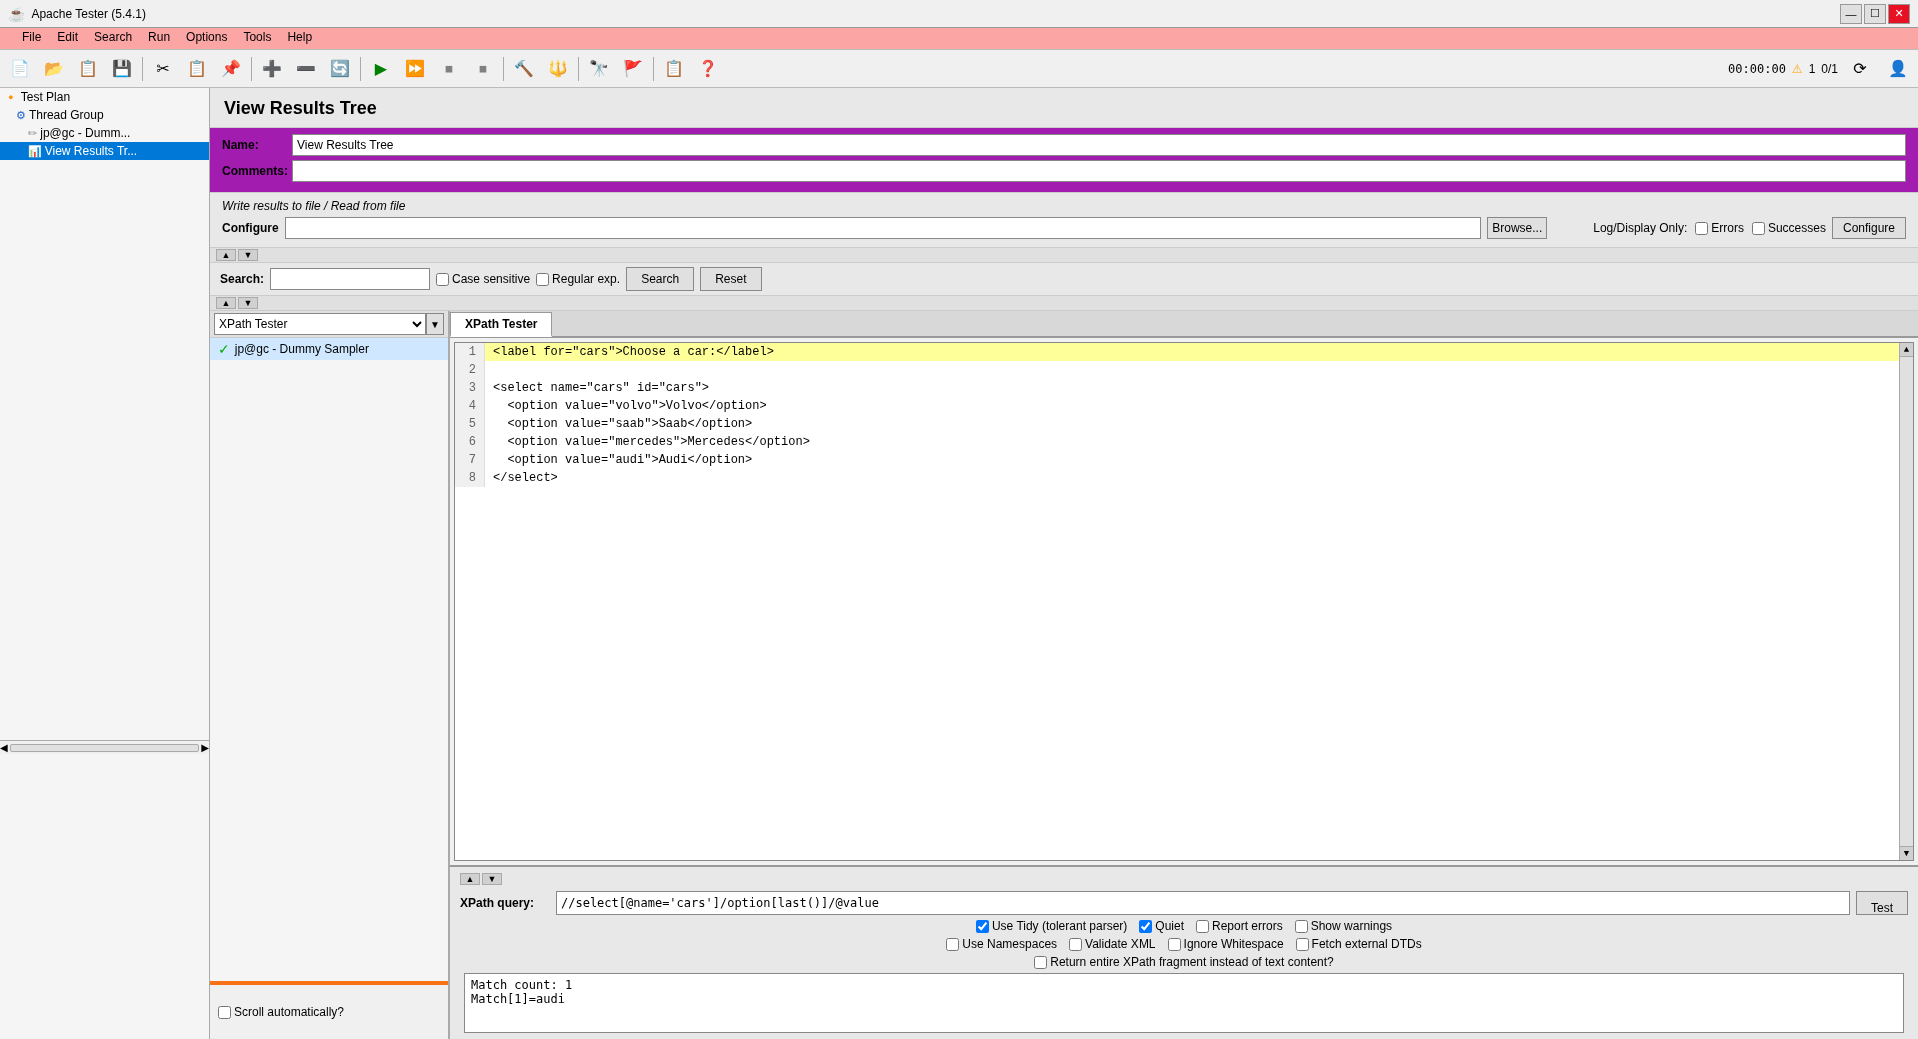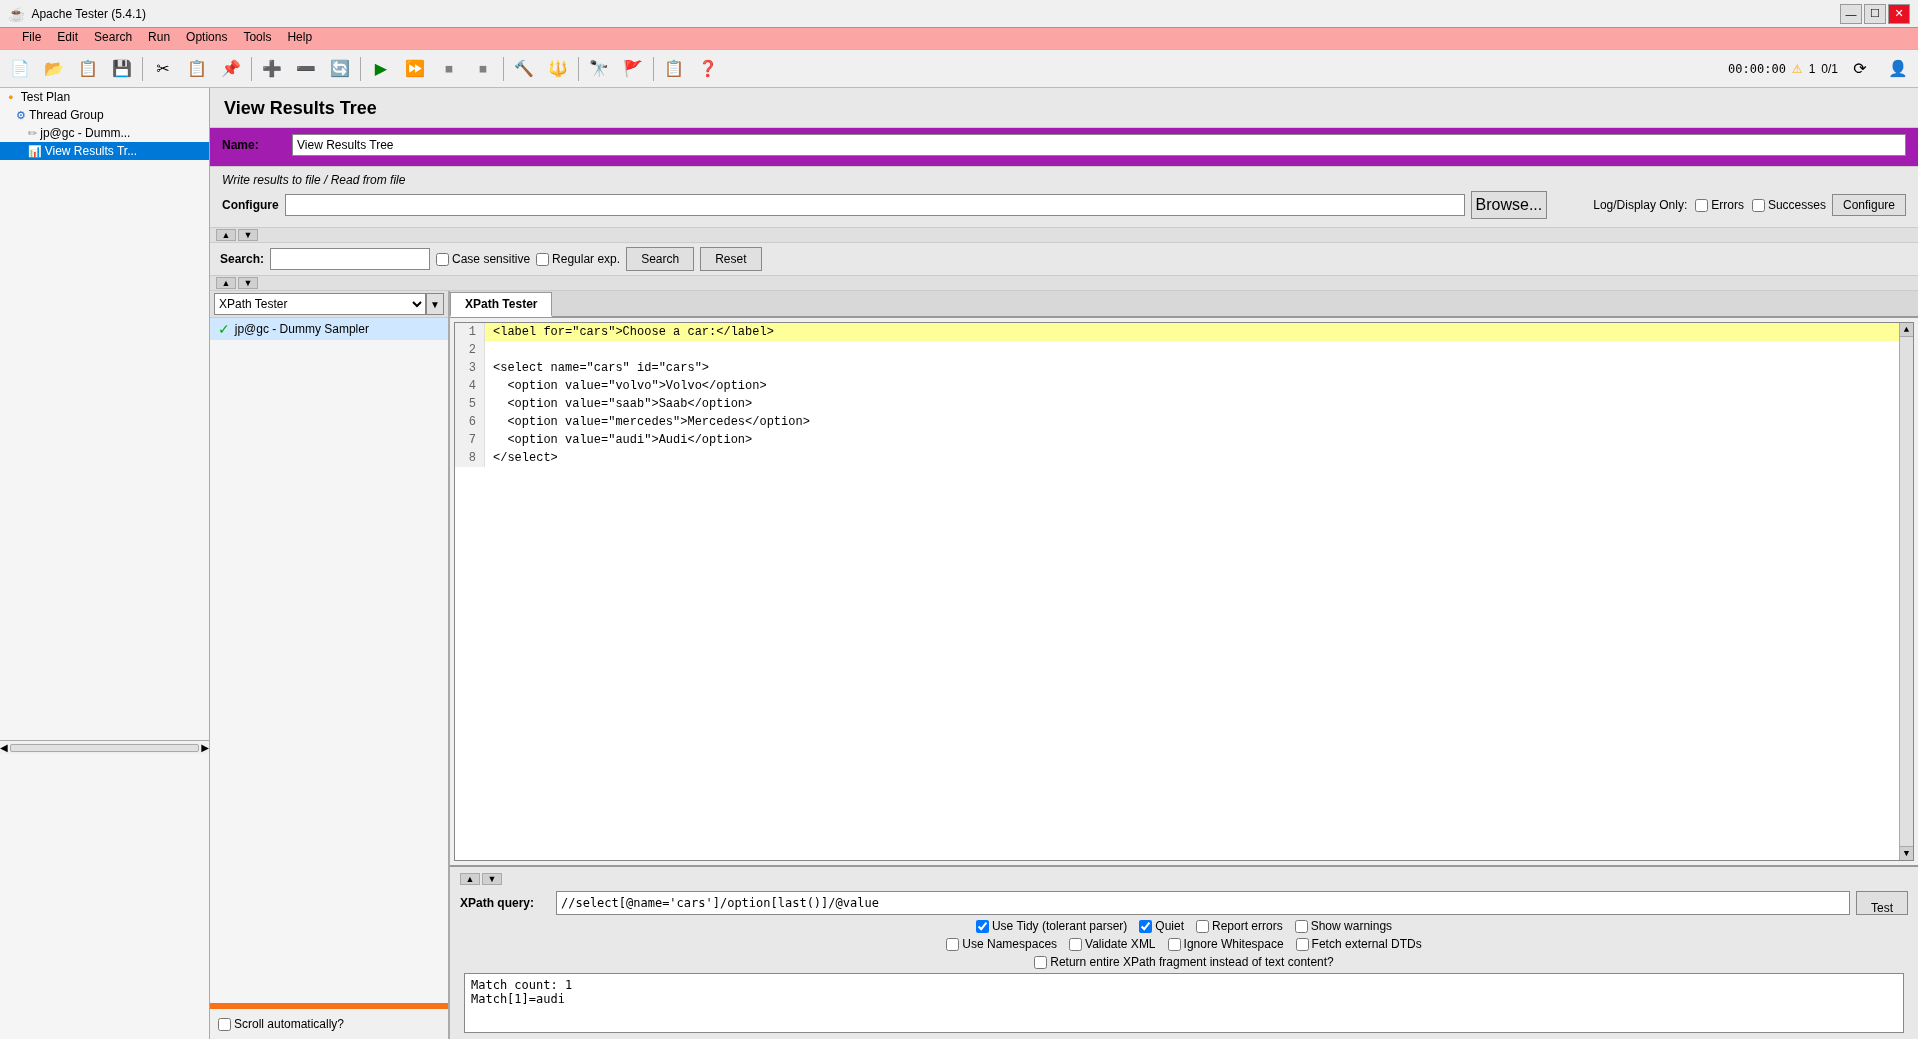--- a/index.html
+++ b/index.html
@@ -166,22 +166,22 @@
       height: 22px;
       border: 1px solid #888;
       background: white;
       padding: 1px 4px;
     }
     .browse-btn {
       padding: 2px 4px;
       border: 1px solid #888;
       background: #e0e0e0;
       cursor: pointer;
-      font-size: 16px;
-      height: 28px;
+      font-size: 12px;
+      height: 22px;
     }
     .log-display {
       display: flex;
       align-items: center;
       gap: 8px;
       font-size: 12px;
       margin-left: 40px;
     }
     .configure-btn {
       padding: 2px 10px;
@@ -292,22 +292,22 @@
       padding: 3px 8px;
       cursor: pointer;
       font-size: 12px;
       gap: 5px;
     }
     .sampler-item.selected { background: #d0e8ff; }
     .green-check { color: #00aa00; font-size: 14px; }
     .scroll-auto-row {
       display: flex;
       align-items: flex-end;
-      padding: 8px 8px;
-      border-top: 6px solid #f97316;
+      padding: 20px 8px;
+      border-top: 4px solid #f97316;
       background: #f0f0f0;
     }
     
     
     .result-panel {
       flex: 1;
       display: flex;
       flex-direction: column;
       background: #f0f0f0;
       overflow: hidden;
@@ -532,20 +532,24 @@
 
   <div class="content-panel">
 
     <div class="panel-title">View Results Tree</div>
 
     <div class="form-section">
       <div class="form-row">
         <span class="form-label">Name:</span>
         <input class="form-input" type="text" value="View Results Tree" style="">
       </div>
+      <div class="form-row">
+        <span class="form-label">Comments:</span>
+        <input class="form-input" type="text" value="" style="">
+      </div>
     </div>
 
     <div class="file-section">
       <div class="file-section-title">Write results to file / Read from file</div>
       <div class="file-row">
         <span class="file-label">Configure</span>
         <input class="file-input" type="text" value="" style="">
         <button class="browse-btn">Browse...</button>
         <div class="log-display">
           <span>Log/Display Only:</span>

